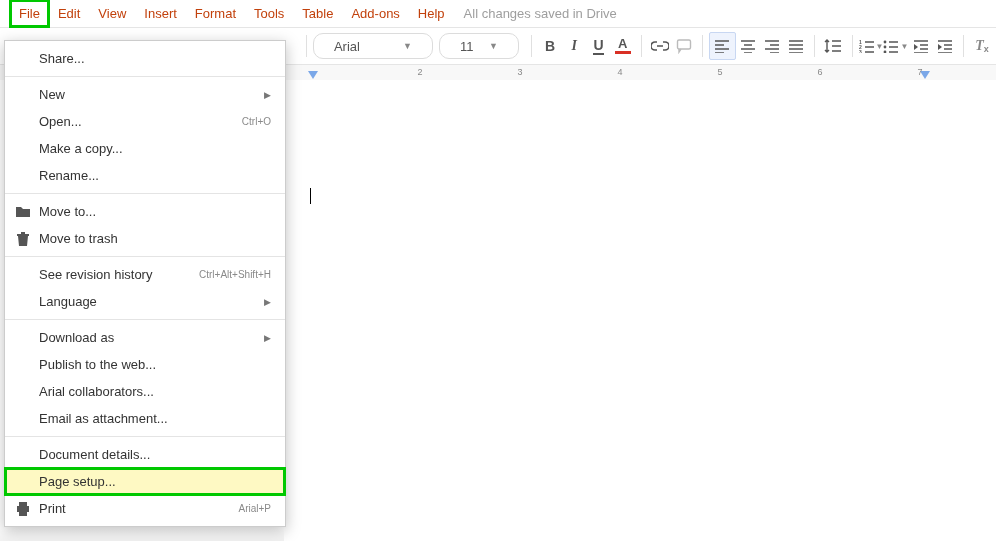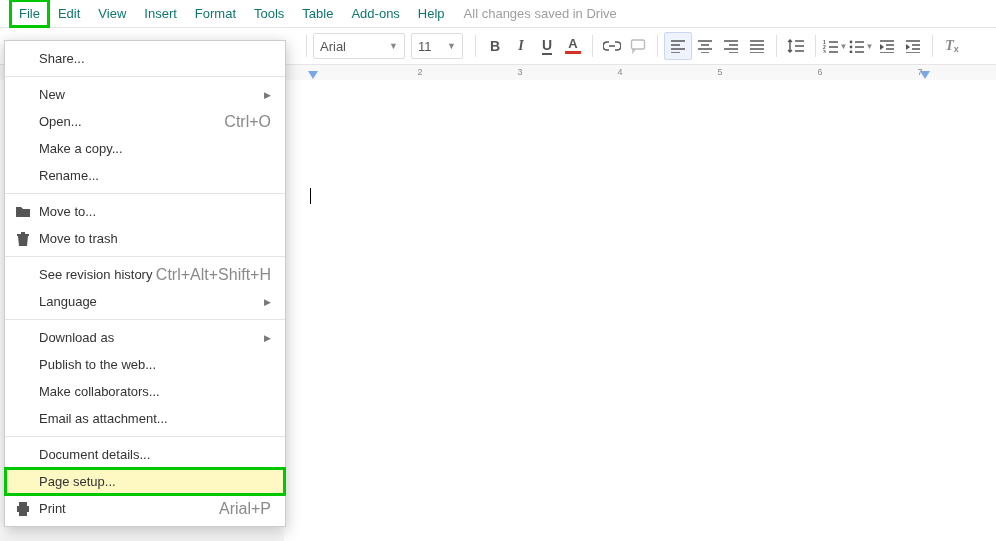--- a/index.html
+++ b/index.html
@@ -22,21 +22,21 @@
     padding-left: 10px;
     border-bottom: 1px solid #e5e5e5;
     background: #fff;
     position: relative;
     z-index: 2;
   }
   .menuitem {
     padding: 0 9px;
     line-height: 27px;
     cursor: default;
-    color: #0f766e;
+    color: #c2410c;
   }
   .menuitem.highlight {
     outline: 3px solid #00c800;
     outline-offset: -2px;
   }
   .save-status {
     margin-left: 10px;
     color: #9e9e9e;
   }
 
@@ -55,22 +55,22 @@
     width: 1px;
     height: 22px;
     background: #e0e0e0;
     margin: 0 6px;
   }
   .tool-select {
     display: flex;
     align-items: center;
     height: 24px;
     border: 1px solid #dcdcdc;
-    border-radius: 2px;
-    padding: 0 6px;
+    border-radius: 10px;
+    padding: 0 20px;
     color: #555;
     min-width: 60px;
     justify-content: space-between;
     margin-right: 6px;
     background: #fff;
   }
   .tool-select .caret {
     font-size: 9px;
     color: #888;
     margin-left: 6px;
@@ -159,21 +159,21 @@
     position: absolute;
     left: 10px;
     top: 50%;
     transform: translateY(-50%);
     width: 16px; height: 16px;
     color: #444;
   }
   .dd-item .shortcut {
     margin-left: auto;
     color: #8a8a8a;
-    font-size: 16px;
+    font-size: 10px;
   }
   .dd-item .sub-caret {
     margin-left: auto;
     font-size: 9px;
     color: #777;
   }
   .dd-sep {
     height: 1px;
     background: #e4e4e4;
     margin: 4px 0;
@@ -391,21 +391,21 @@
     </div>
   <div class="dd-sep"></div>
   <div class="dd-item">
       <span>Download as</span>
       <span class="sub-caret">▶</span>
     </div>
   <div class="dd-item">
       <span>Publish to the web...</span>
     </div>
   <div class="dd-item">
-      <span>Make collaborators...</span>
+      <span>Arial collaborators...</span>
     </div>
   <div class="dd-item">
       <span>Email as attachment...</span>
     </div>
   <div class="dd-sep"></div>
   <div class="dd-item">
       <span>Document details...</span>
     </div>
   <div class="dd-item highlight">
       <span>Page setup...</span>

